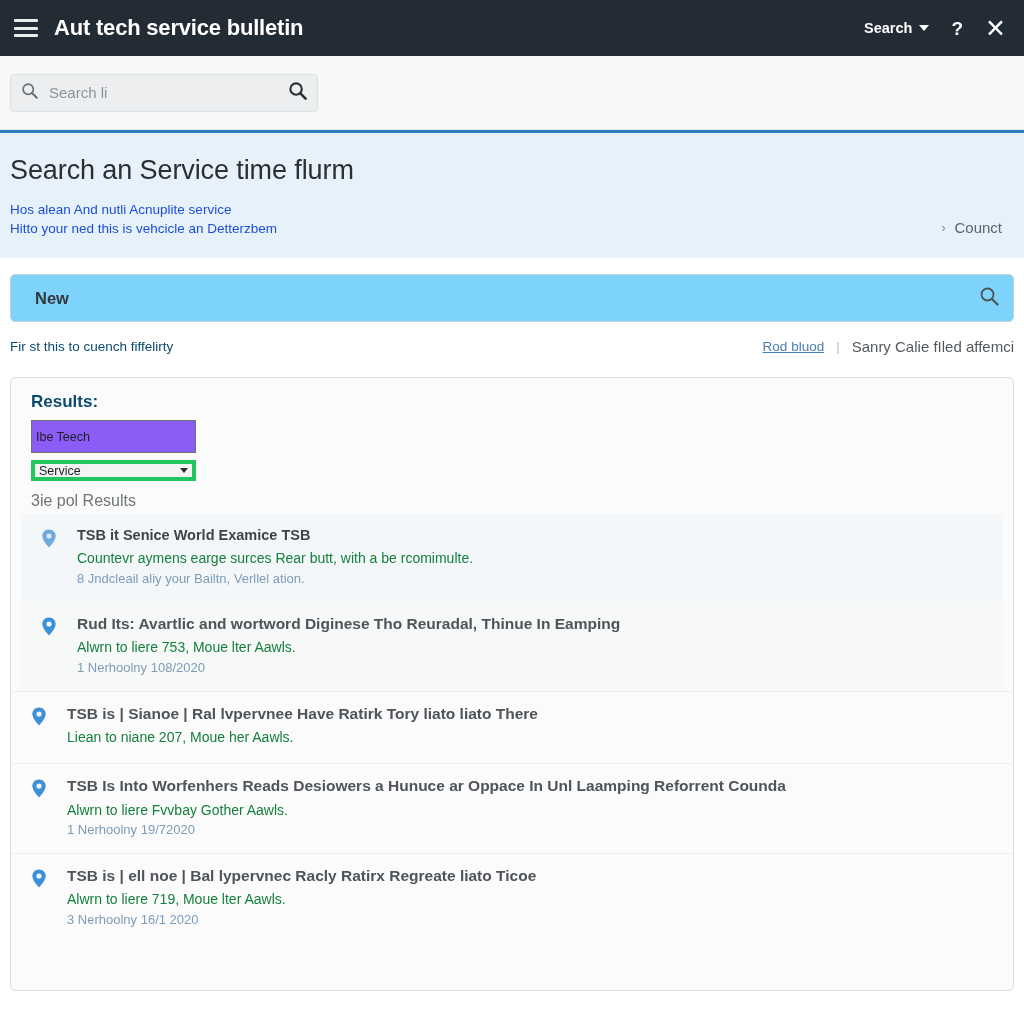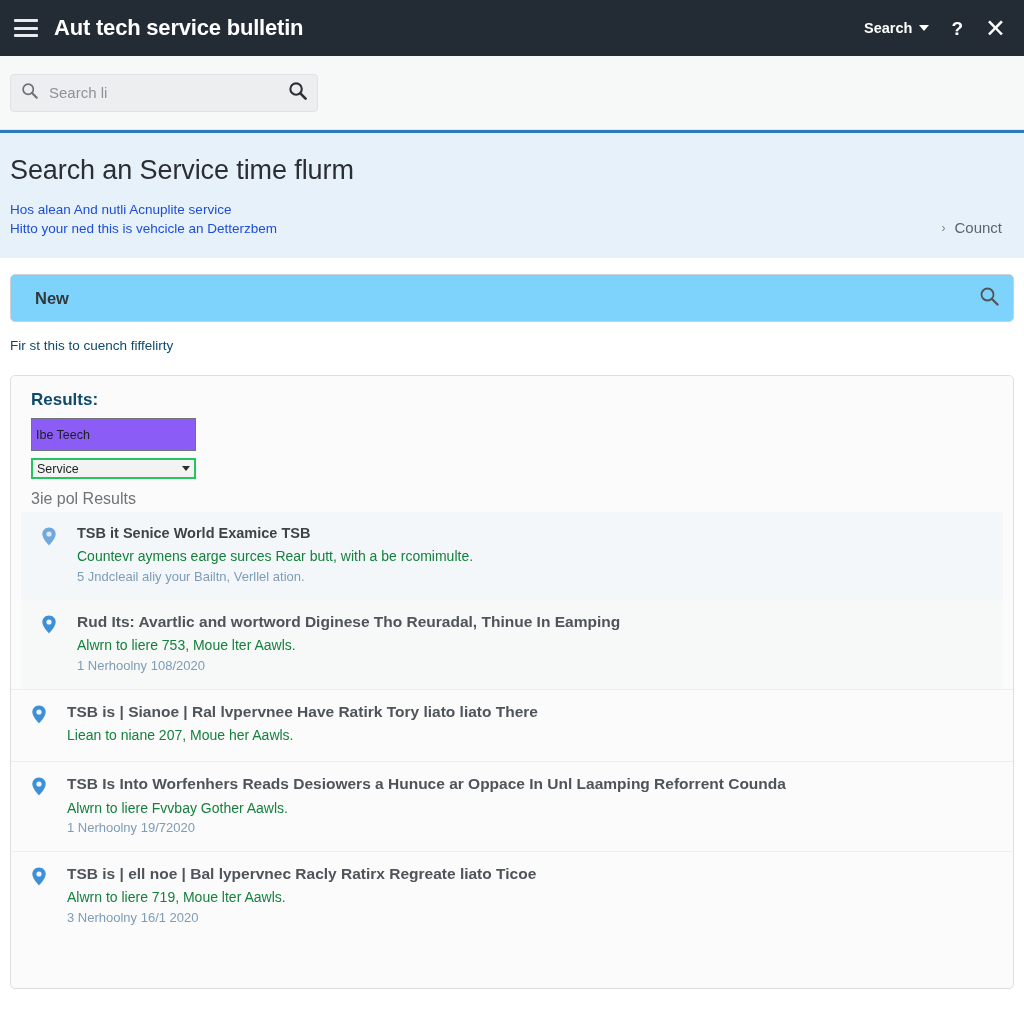--- a/index.html
+++ b/index.html
@@ -232,21 +232,21 @@
     color: #1c1f22;
     padding: 0 4px;
     box-sizing: border-box;
     outline: none;
     display: block;
     margin-bottom: 7px;
   }
   .filter-select-wrap {
     width: 165px;
     height: 21px;
-    border: 2px solid #22c55e;
+    border: 4px solid #22c55e;
     background: #f3f3f3;
     display: flex;
     align-items: center;
     padding: 0 4px;
     box-sizing: border-box;
     font-size: 12.5px;
     color: #1c1f22;
     margin-bottom: 11px;
     cursor: pointer;
   }
@@ -367,20 +367,25 @@
       <svg width="20" height="20" viewBox="0 0 20 20">
           <circle cx="8.5" cy="8.5" r="6" fill="none" stroke="#4f5459" stroke-width="1.8"></circle>
           <line x1="13" y1="13" x2="18.5" y2="18.5" stroke="#4f5459" stroke-width="2.2" stroke-linecap="round"></line>
         </svg>
     </span>
   </div>
 </div>
 
 <div class="undersearch">
   <div class="undersearch-left">Fir st this to cuench fiffelirty</div>
+  <div class="undersearch-right">
+    <span class="us-link">Rod bluod</span>
+    <span class="us-sep">|</span>
+    <span class="us-note">Sanry Calie fIled affemci</span>
+  </div>
 </div>
 
 <div class="results-panel">
   <div class="results-head">
     <div class="results-title">Results:</div>
     <input class="filter-text" type="text" value="Ibe Teech" style="">
     <div class="filter-select-wrap">
       <span>Service</span>
       <span class="sel-caret"></span>
     </div>
@@ -392,21 +397,21 @@
     <div class="result-item tinted">
       <span class="pin">
         <svg width="16" height="19" viewBox="0 0 16 19">
             <path d="M8 0.6C4.3 0.6 1.3 3.5 1.3 7.1c0 4.8 6.7 11.3 6.7 11.3s6.7-6.5 6.7-11.3C14.7 3.5 11.7 0.6 8 0.6z" fill="#6fa8dc"></path>
             <circle cx="8" cy="7" r="2.6" fill="#dbe9f6"></circle>
           </svg>
       </span>
       <div class="result-body">
         <div class="r-title small">TSB it Senice World Examice TSB</div>
         <div class="r-desc">Countevr aymens earge surces Rear butt, with a be rcomimulte.</div>
-        <div class="r-meta">5 Jndcleail aliy your Bailtn, Verllel ation.</div>
+        <div class="r-meta">8 Jndcleail aliy your Bailtn, Verllel ation.</div>
       </div>
     </div>
 
     <div class="result-item shaded">
       <span class="pin">
         <svg width="16" height="19" viewBox="0 0 16 19">
             <path d="M8 0.6C4.3 0.6 1.3 3.5 1.3 7.1c0 4.8 6.7 11.3 6.7 11.3s6.7-6.5 6.7-11.3C14.7 3.5 11.7 0.6 8 0.6z" fill="#3d8fd6"></path>
             <circle cx="8" cy="7" r="2.6" fill="#eef5fc"></circle>
           </svg>
       </span>

